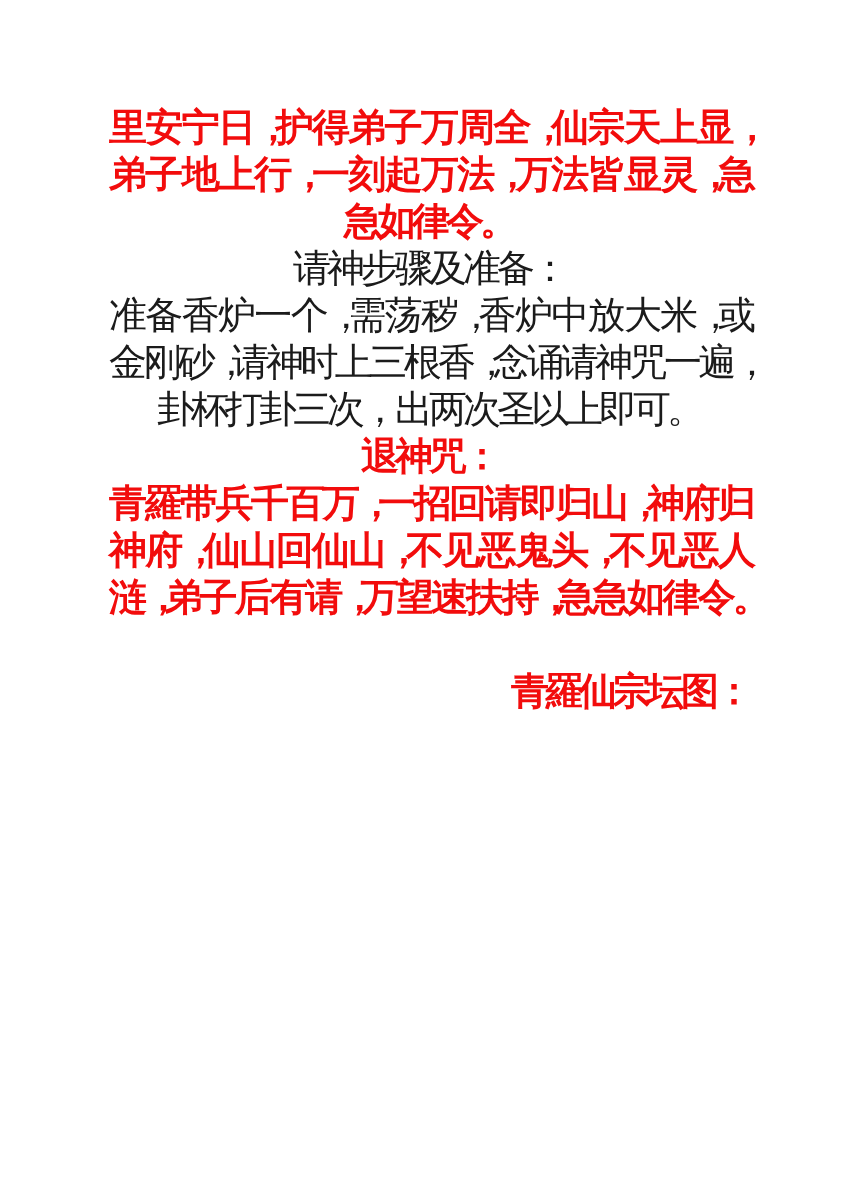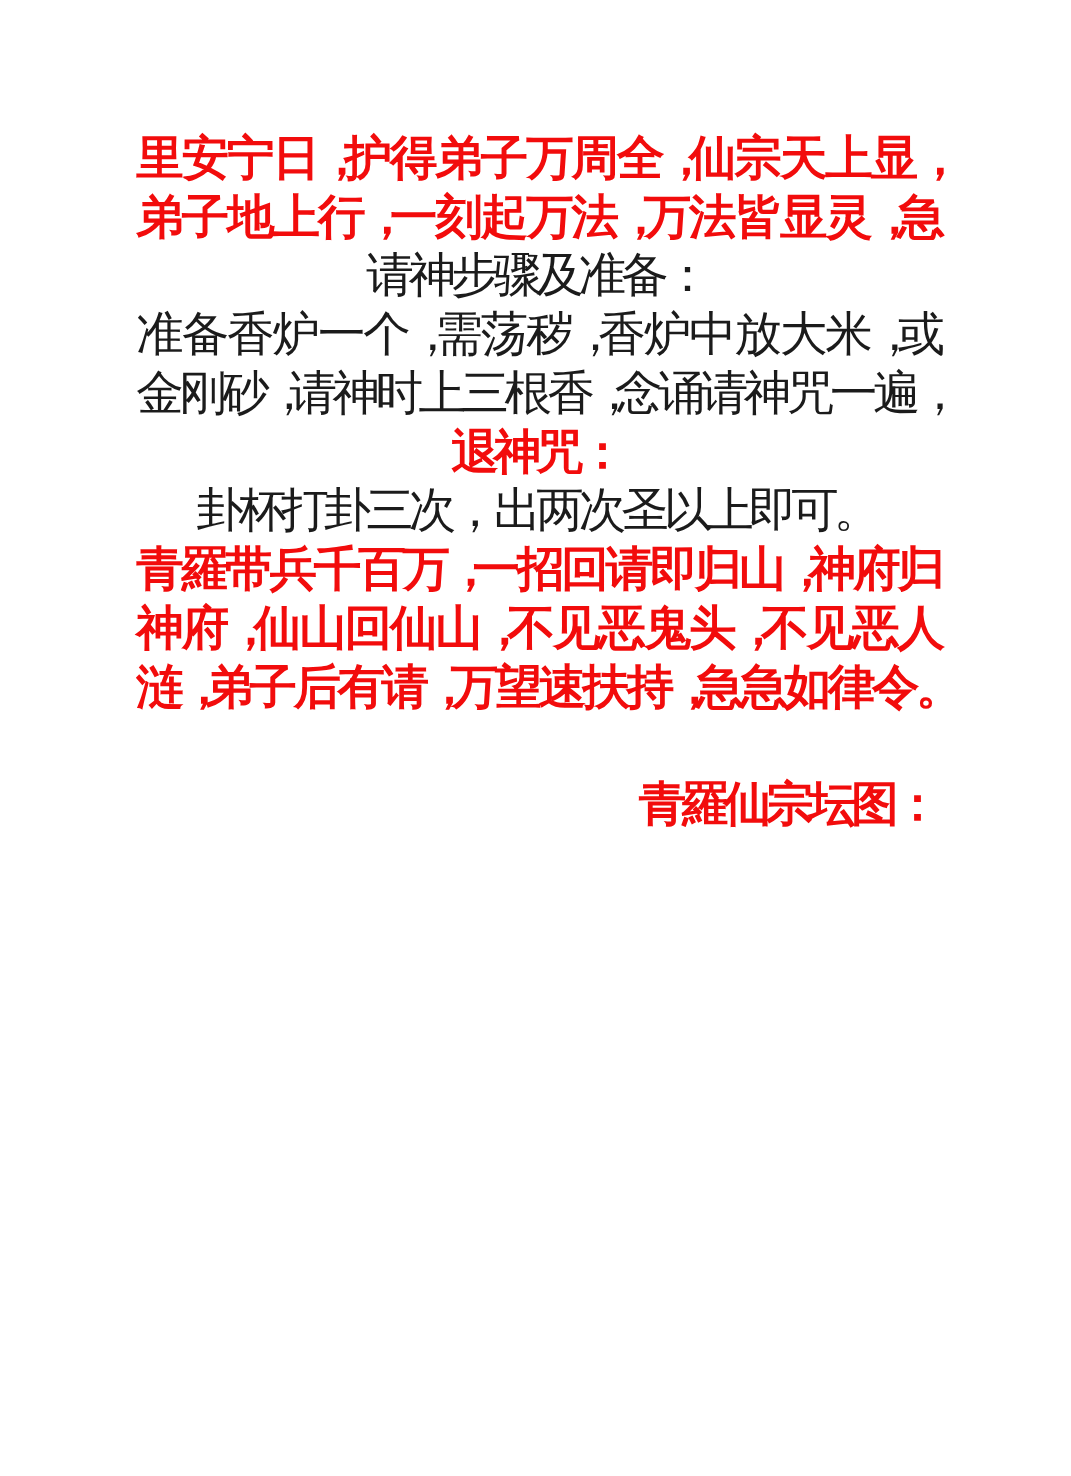--- a/index.html
+++ b/index.html
@@ -89,20 +89,21 @@
         <span class="ch">法</span>
         <span class="punct">，</span>
         <span class="ch">万</span>
         <span class="ch">法</span>
         <span class="ch">皆</span>
         <span class="ch">显</span>
         <span class="ch">灵</span>
         <span class="punct">，</span>
         <span class="ch">急</span>
       </div>
+      <div class="line center bold" style="color: rgb(242, 12, 12);">急如律令。</div>
       <div class="line center" style="color: rgb(27, 27, 27);">请神步骤及准备：</div>
       <div class="line fill" style="color: rgb(27, 27, 27);">
         <span class="ch">准</span>
         <span class="ch">备</span>
         <span class="ch">香</span>
         <span class="ch">炉</span>
         <span class="ch">一</span>
         <span class="ch">个</span>
         <span class="punct">，</span>
         <span class="ch">需</span>
@@ -133,22 +134,22 @@
         <span class="punct">，</span>
         <span class="ch">念</span>
         <span class="ch">诵</span>
         <span class="ch">请</span>
         <span class="ch">神</span>
         <span class="ch">咒</span>
         <span class="ch">一</span>
         <span class="ch">遍</span>
         <span class="punct">，</span>
       </div>
+      <div class="line center" style="color: rgb(27, 27, 27);">卦杯打卦三次，出两次圣以上即可。</div>
       <div class="line center bold" style="color: rgb(242, 12, 12);">退神咒：</div>
-      <div class="line center" style="color: rgb(27, 27, 27);">卦杯打卦三次，出两次圣以上即可。</div>
       <div class="line fill bold" style="color: rgb(242, 12, 12);">
         <span class="ch">青</span>
         <span class="ch">羅</span>
         <span class="ch">带</span>
         <span class="ch">兵</span>
         <span class="ch">千</span>
         <span class="ch">百</span>
         <span class="ch">万</span>
         <span class="punct">，</span>
         <span class="ch">一</span>

